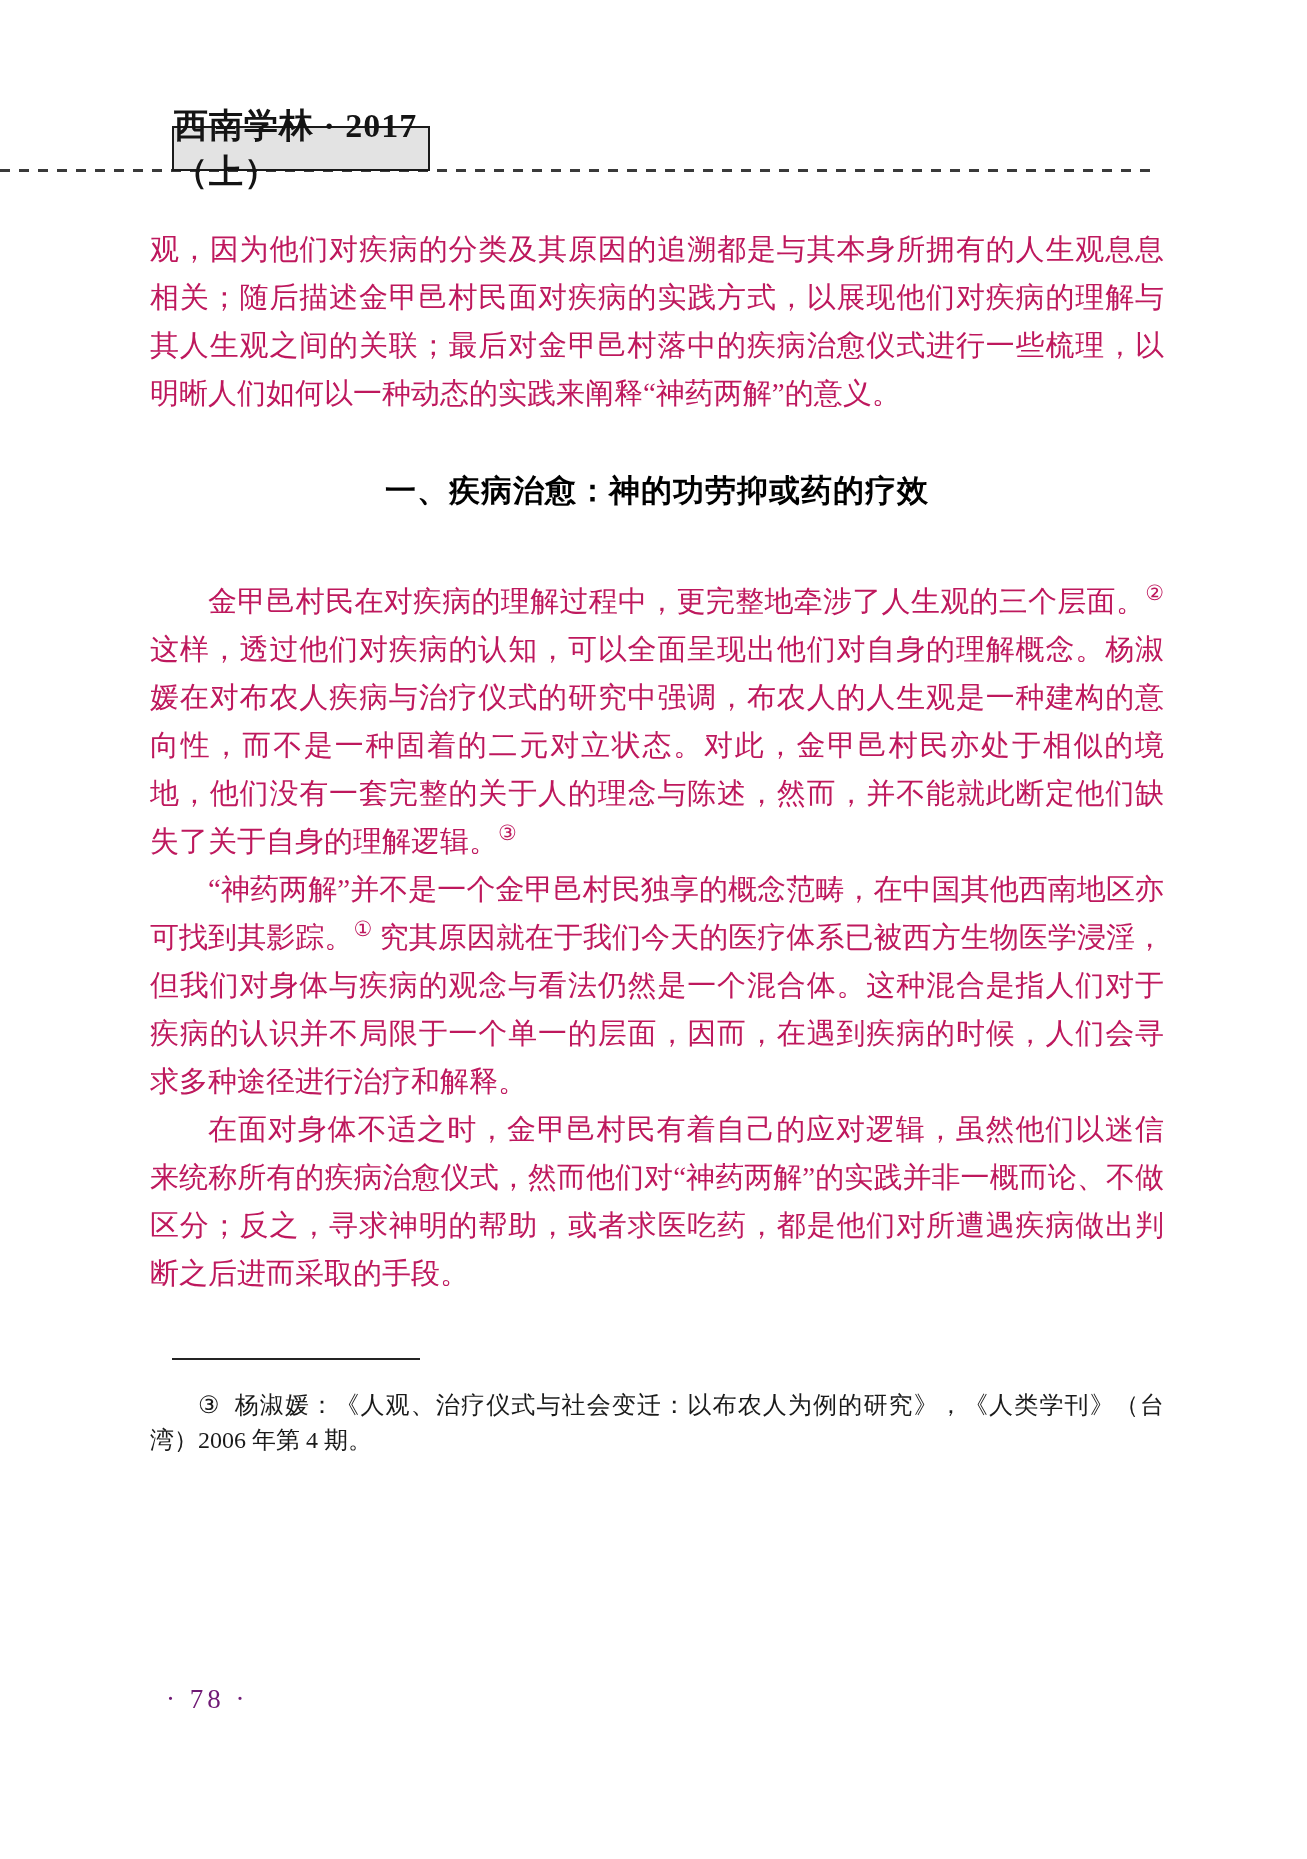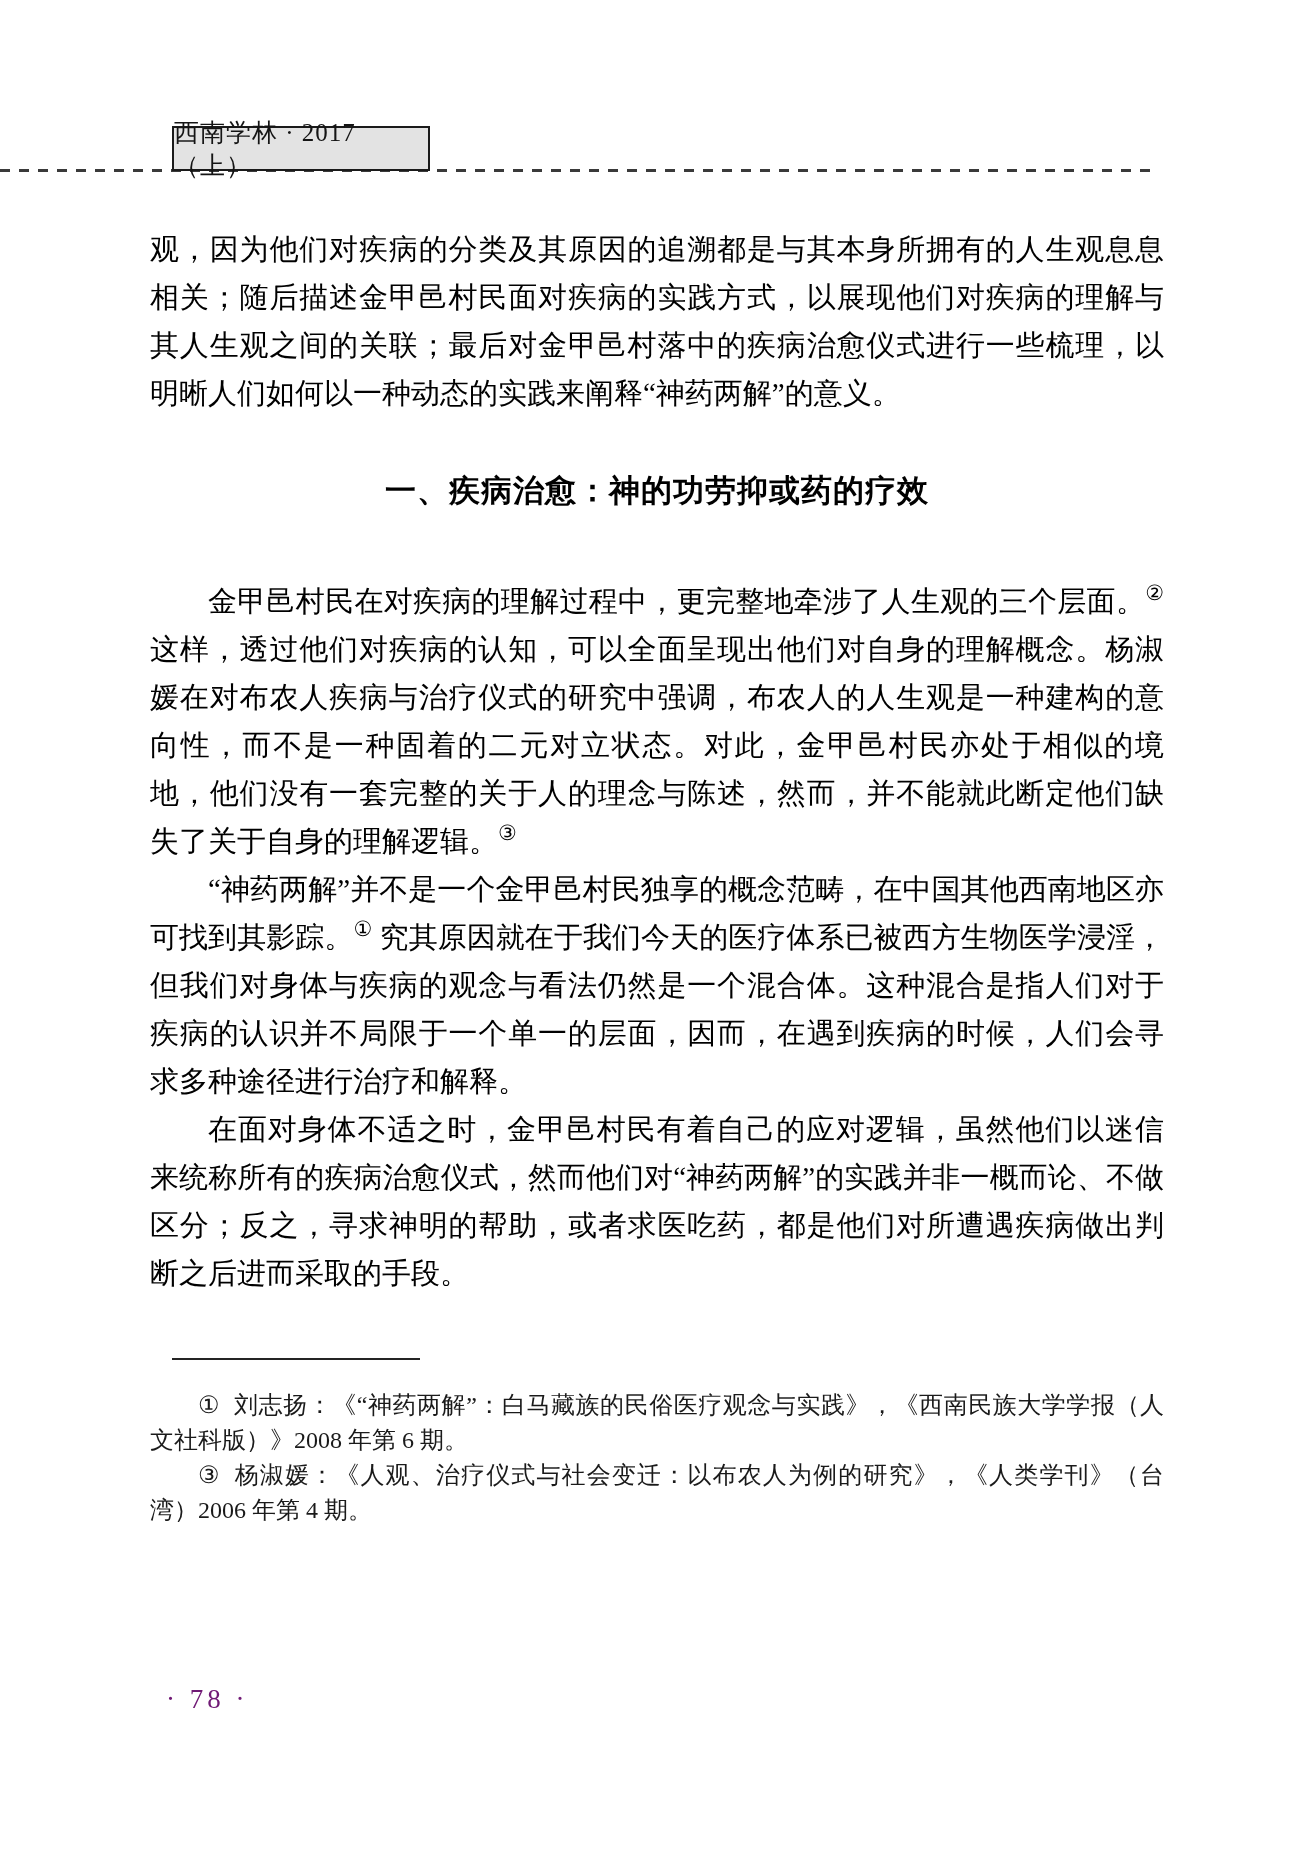--- a/index.html
+++ b/index.html
@@ -18,22 +18,22 @@
     position: absolute;
     left: 172px;
     top: 126px;
     width: 258px;
     height: 45px;
     background: #e3e3e3;
     border: 2px solid #1a1a1a;
     display: flex;
     align-items: center;
     justify-content: center;
-    font-weight: normal;
-    font-size: 25px;
+    font-weight: bold;
+    font-size: 34px;
     letter-spacing: 1px;
     z-index: 2;
   }
   .header-dash {
     position: absolute;
     left: 0;
     top: 169px;
     width: 1156px;
     height: 3px;
     background: repeating-linear-gradient(90deg, #3a3a3a 0 10px, transparent 10px 19px);
@@ -43,21 +43,21 @@
   .content {
     position: absolute;
     left: 150px;
     top: 225px;
     width: 1014px;
   }
   .body-par {
     font-size: 29px;
     line-height: 48px;
     text-align: justify;
-    color: #000000;
+    color: #be185d;
   }
   .body-par.indent { text-indent: 58px; }
   .sup {
     font-size: 21px;
     vertical-align: super;
     line-height: 0;
   }
   .section-heading {
     font-family: "Liberation Sans", "DejaVu Sans", sans-serif;
     font-weight: bold;
@@ -119,22 +119,19 @@
 
     <p class="body-par indent"><span>金甲邑村民在对疾病的理解过程中，更完整地牵涉了人生观的三个层面。</span><span class="sup">②</span><span>这样，透过他们对疾病的认知，可以全面呈现出他们对自身的理解概念。杨淑媛在对布农人疾病与治疗仪式的研究中强调，布农人的人生观是一种建构的意向性，而不是一种固着的二元对立状态。对此，金甲邑村民亦处于相似的境地，他们没有一套完整的关于人的理念与陈述，然而，并不能就此断定他们缺失了关于自身的理解逻辑。</span><span class="sup">③</span></p>
     <p class="body-par indent"><span>“神药两解”并不是一个金甲邑村民独享的概念范畴，在中国其他西南地区亦可找到其影踪。</span><span class="sup">①</span><span> 究其原因就在于我们今天的医疗体系已被西方生物医学浸淫，但我们对身体与疾病的观念与看法仍然是一个混合体。这种混合是指人们对于疾病的认识并不局限于一个单一的层面，因而，在遇到疾病的时候，人们会寻求多种途径进行治疗和解释。</span></p>
     <p class="body-par indent"><span>在面对身体不适之时，金甲邑村民有着自己的应对逻辑，虽然他们以迷信来统称所有的疾病治愈仪式，然而他们对“神药两解”的实践并非一概而论、不做区分；反之，寻求神明的帮助，或者求医吃药，都是他们对所遭遇疾病做出判断之后进而采取的手段。</span></p>
   </div>
 
   <div class="footnote-rule"></div>
 
   <div class="footnotes">
     <p class="footnote">
-      <span class="fn-marker">①</span><span>刘志扬：《“神药两解”：白马藏族的民俗医疗观念与实践》，《西南民族大学学报（人文社科版）》2008 年第 6 期。</span>
-    </p>
-    <p class="footnote">
       <span class="fn-marker">③</span><span>杨淑媛：《人观、治疗仪式与社会变迁：以布农人为例的研究》，《人类学刊》（台湾）2006 年第 4 期。</span>
     </p>
   </div>
 
   <div class="page-number">· 78 ·</div>
 
 </div>
 
 </body></html>

